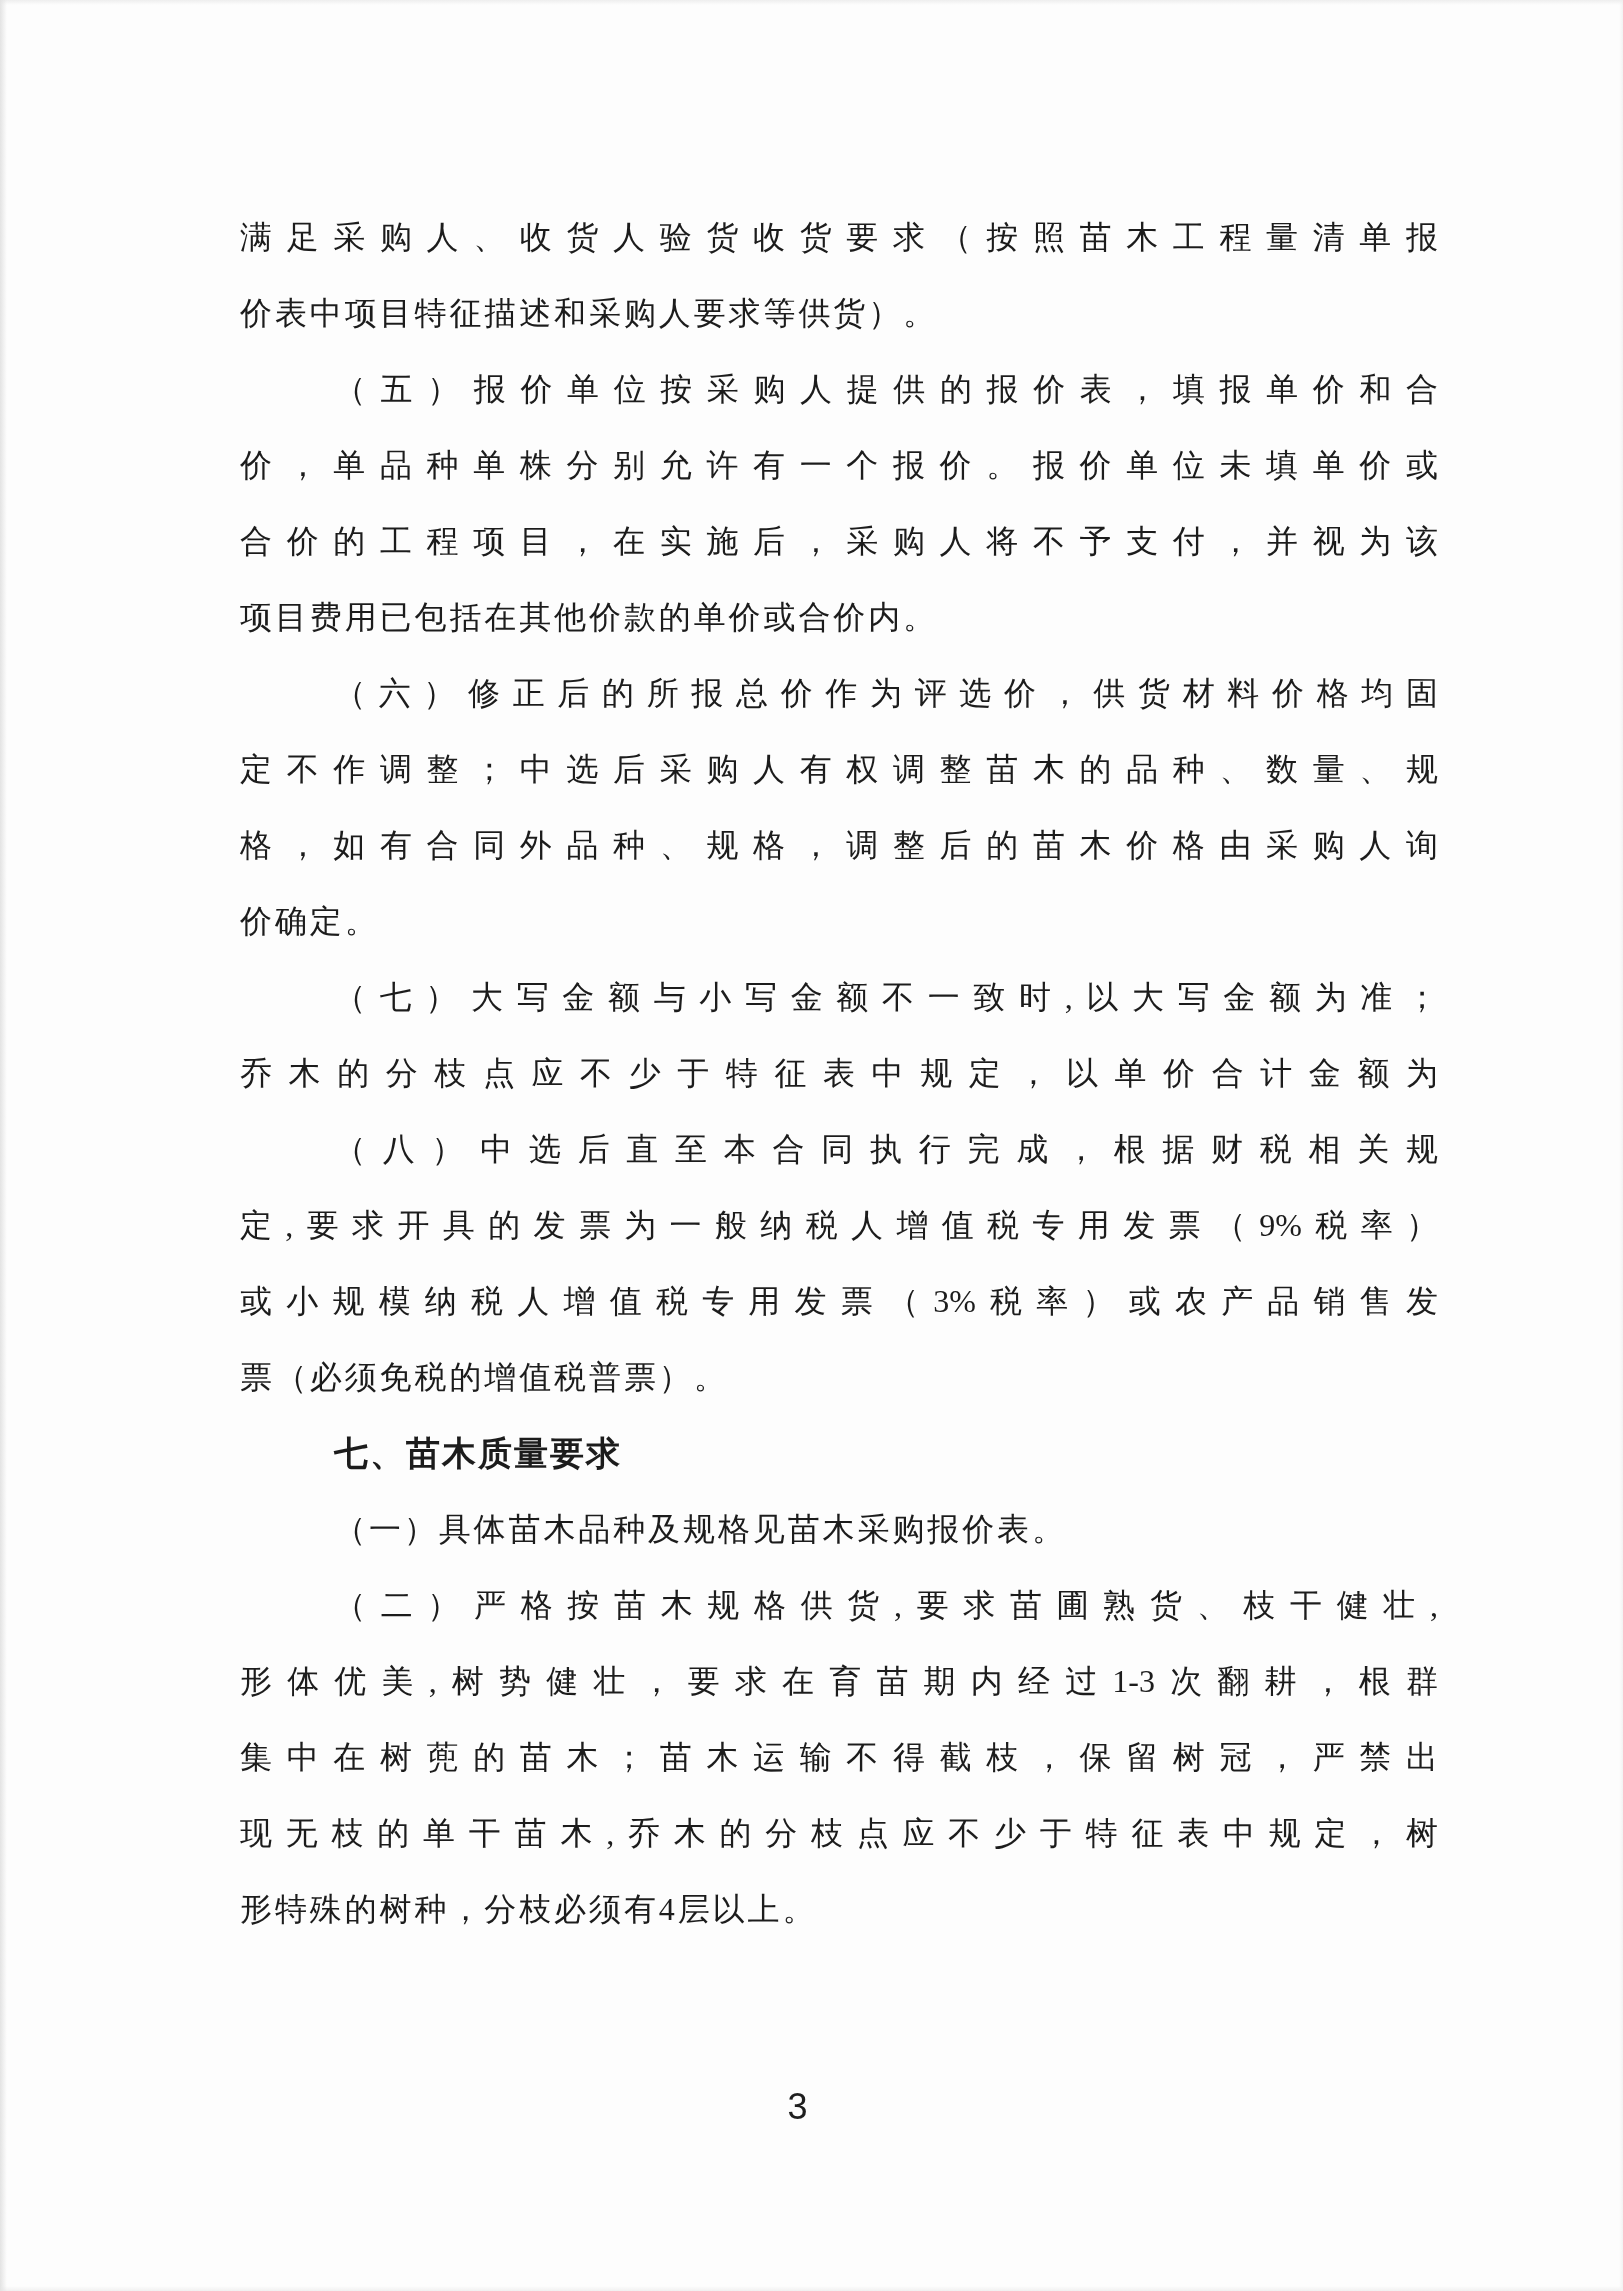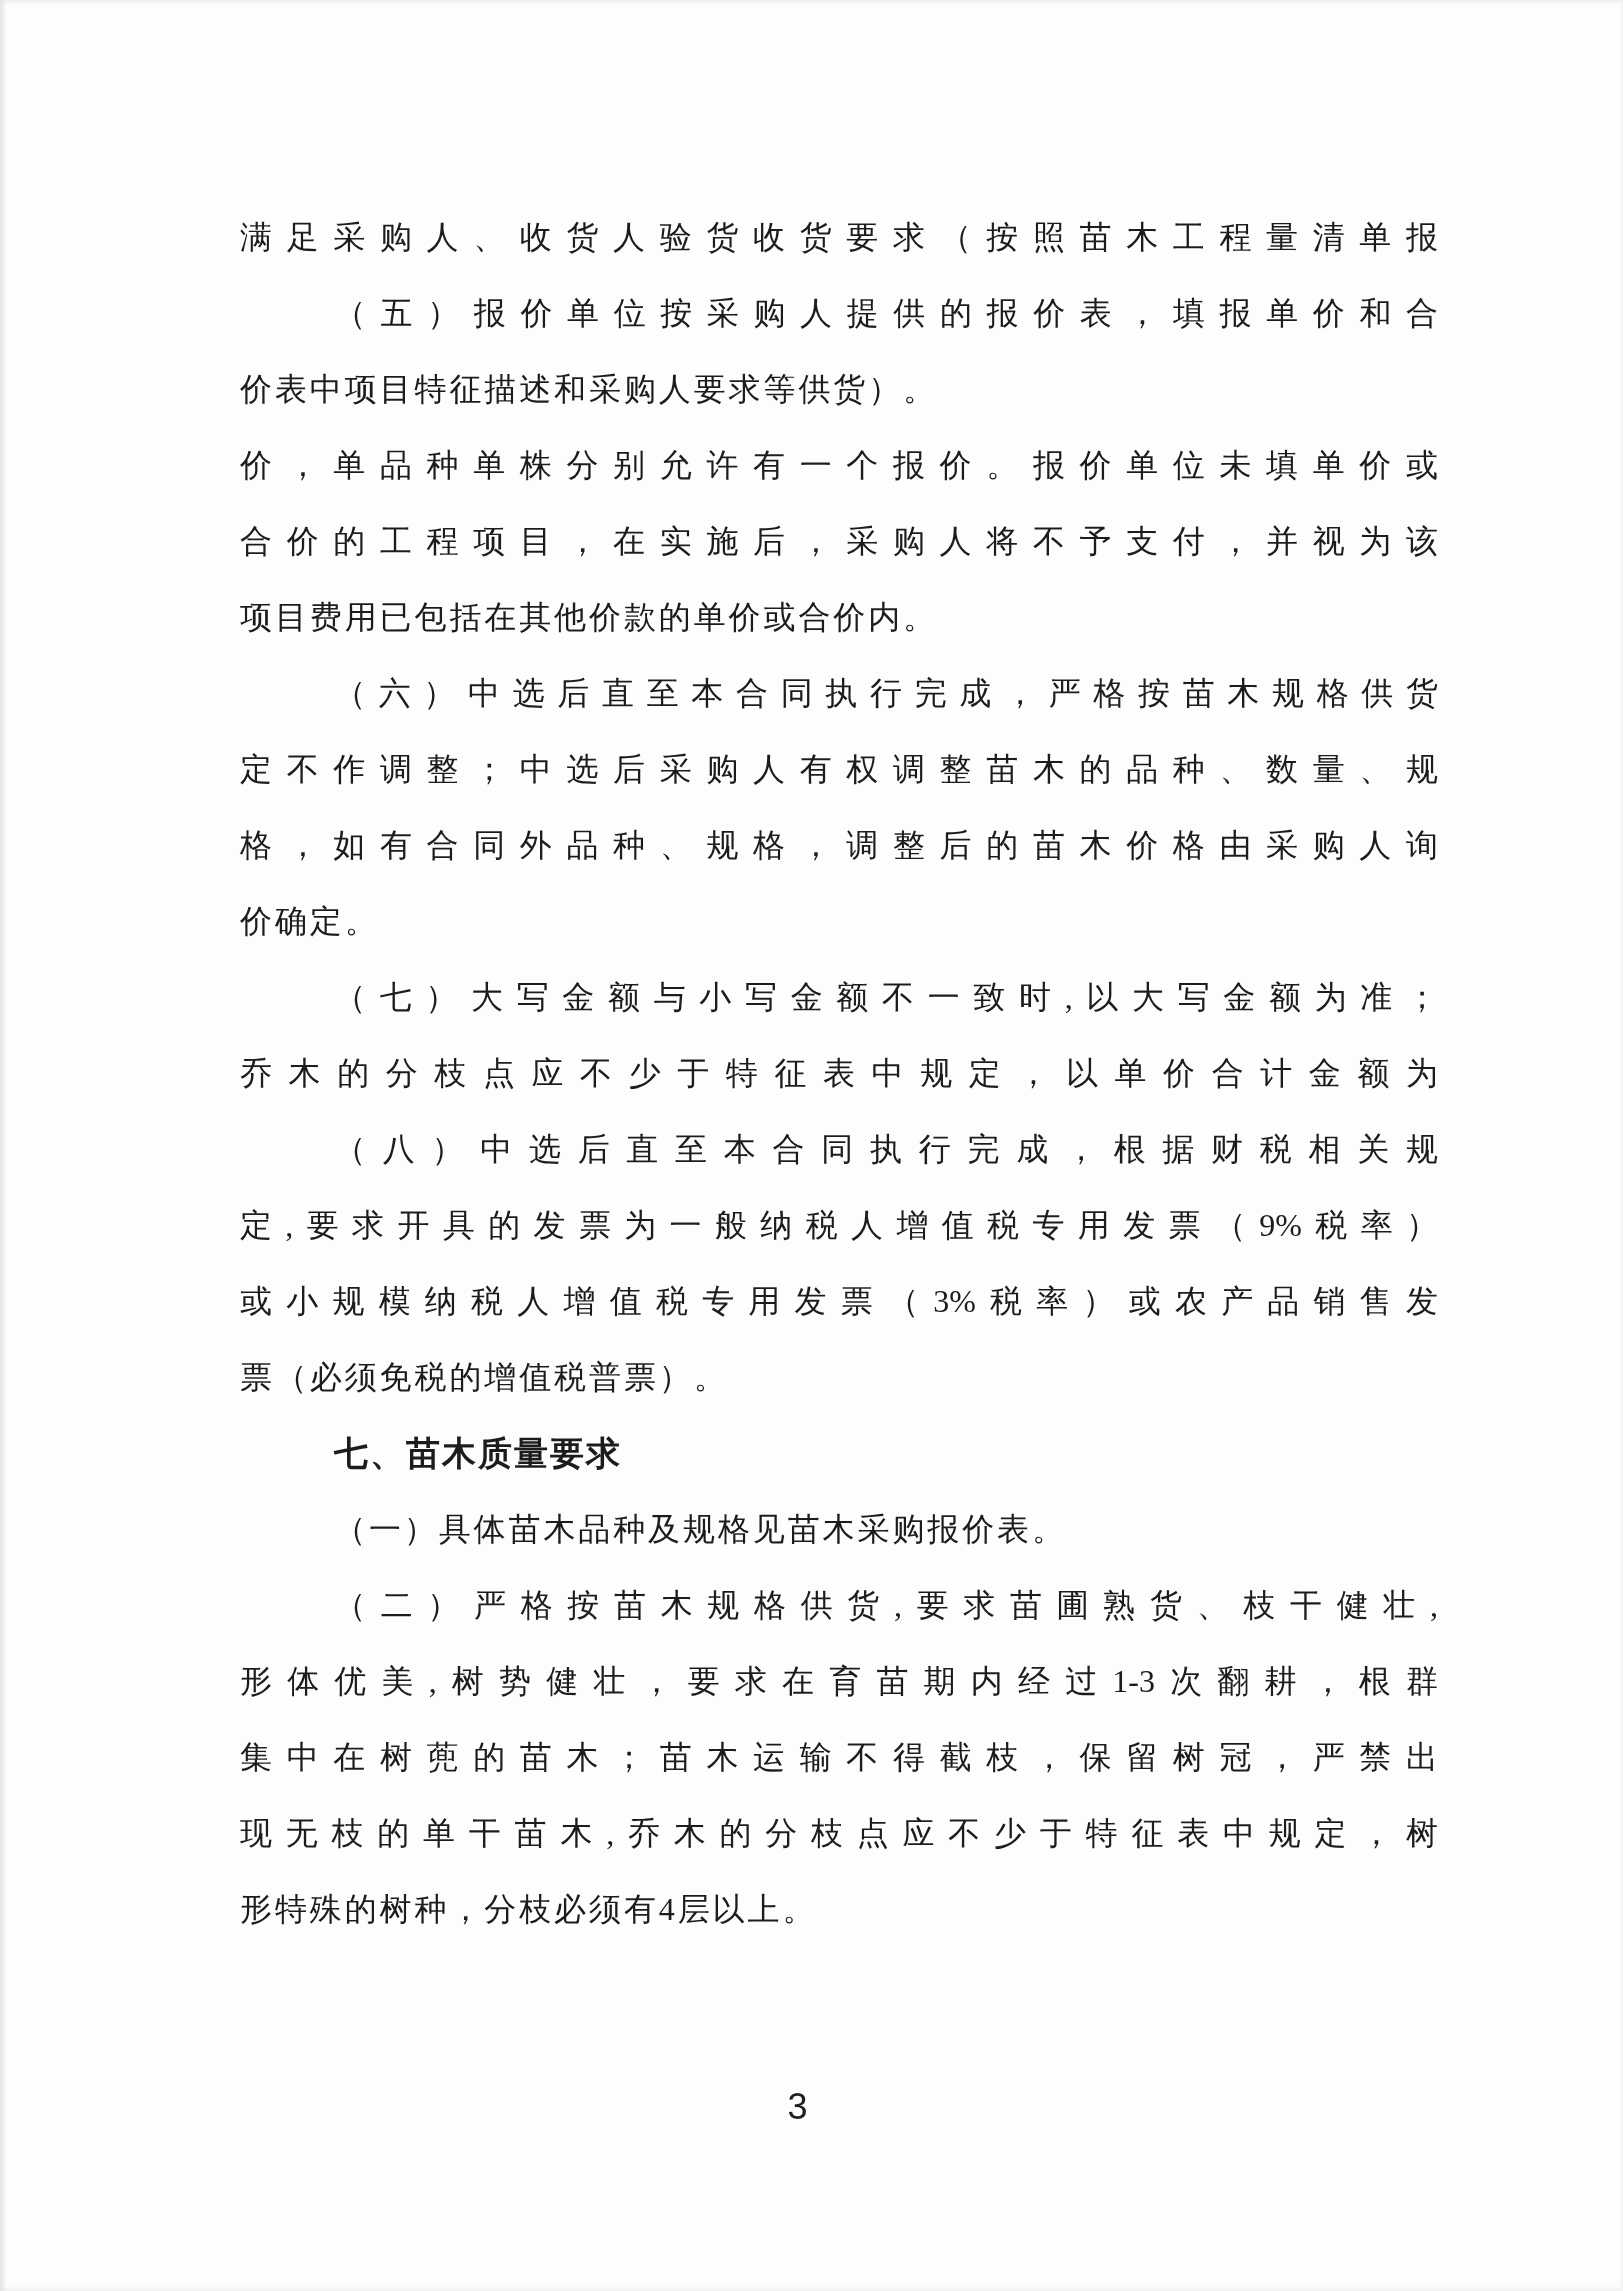--- a/index.html
+++ b/index.html
@@ -63,26 +63,26 @@
     color: #1e1e1e;
     font-family: "Liberation Sans", "DejaVu Sans", sans-serif;
   }
 </style>
 </head>
 <body>
 
 <div class="page">
   <div class="text-block">
     <div class="line j">满足采购人、收货人验货收货要求（按照苗木工程量清单报</div>
+    <div class="line">价表中项目特征描述和采购人要求等供货）。</div>
     <div class="line j indent">（五）报价单位按采购人提供的报价表，填报单价和合</div>
-    <div class="line">价表中项目特征描述和采购人要求等供货）。</div>
     <div class="line j">价，单品种单株分别允许有一个报价。报价单位未填单价或</div>
     <div class="line j">合价的工程项目，在实施后，采购人将不予支付，并视为该</div>
     <div class="line">项目费用已包括在其他价款的单价或合价内。</div>
-    <div class="line j indent">（六）中选后直至本合同执行完成，严格按苗木规格供货</div>
+    <div class="line j indent">（六）修正后的所报总价作为评选价，供货材料价格均固</div>
     <div class="line j">定不作调整；中选后采购人有权调整苗木的品种、数量、规</div>
     <div class="line j">格，如有合同外品种、规格，调整后的苗木价格由采购人询</div>
     <div class="line">价确定。</div>
     <div class="line j indent">（七）大写金额与小写金额不一致时,以大写金额为准；</div>
     <div class="line j">乔木的分枝点应不少于特征表中规定，以单价合计金额为</div>
     <div class="line j indent">（八）中选后直至本合同执行完成，根据财税相关规</div>
     <div class="line j">定,要求开具的发票为一般纳税人增值税专用发票（9%税率）</div>
     <div class="line j">或小规模纳税人增值税专用发票（3%税率）或农产品销售发</div>
     <div class="line">票（必须免税的增值税普票）。</div>
     <div class="line heading indent">七、苗木质量要求</div>

